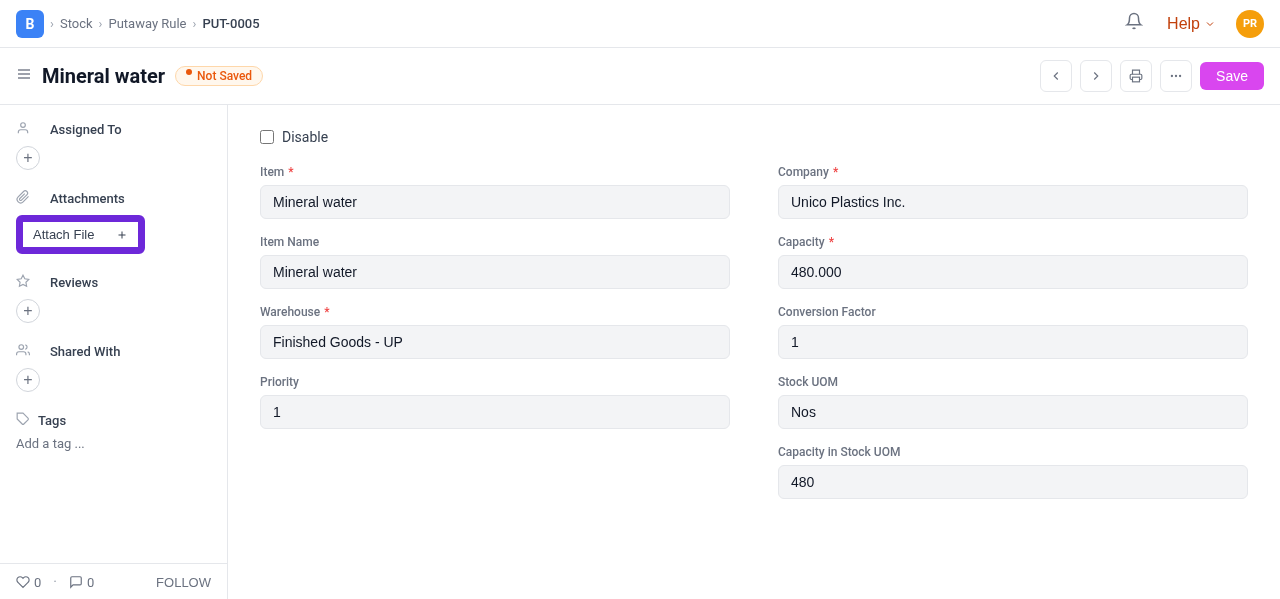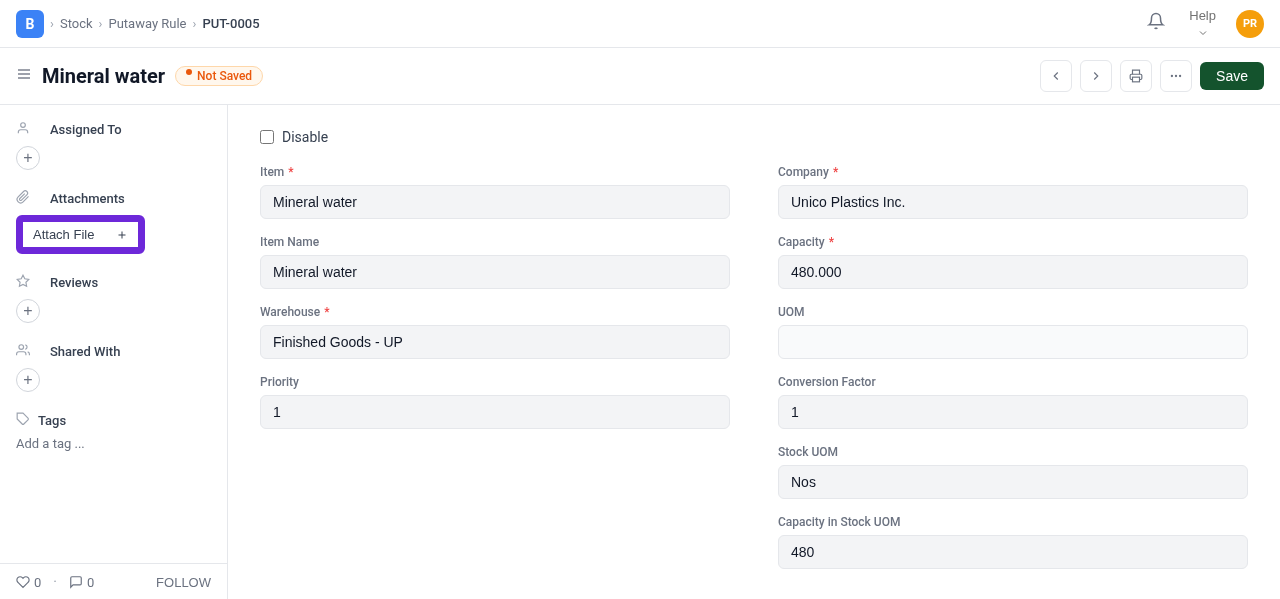--- a/index.html
+++ b/index.html
@@ -22,21 +22,21 @@
     .search-bar {
       display: flex; align-items: center; background: #f9fafb; border: 1px solid #e5e7eb;
       border-radius: 6px; padding: 6px 12px; gap: 8px; width: 320px;
     }
     .search-bar input { border: none; background: transparent; outline: none; font-size: 13px; color: #6b7280; width: 100%; }
 
     .topnav-right { display: flex; align-items: center; gap: 12px; }
     .bell-btn { background: none; border: none; cursor: pointer; color: #6b7280; font-size: 18px; padding: 4px; }
     .help-btn {
       display: flex; align-items: center; gap: 4px; background: none; border: none;
-      cursor: pointer; color: #737373; font-size: 13px; padding: 4px 8px; flex-direction: column;
+      cursor: pointer; color: #c2410c; font-size: 16px; padding: 4px 8px;
     }
     .avatar {
       width: 28px; height: 28px; border-radius: 50%; background: #f59e0b;
       display: flex; align-items: center; justify-content: center; color: #fff; font-size: 11px; font-weight: bold;
     }
 
     
     .page-header {
       display: flex; align-items: center; justify-content: space-between;
       padding: 12px 16px; border-bottom: 1px solid #e5e7eb; background: #fff;
@@ -51,21 +51,21 @@
     }
     .not-saved-dot { width: 6px; height: 6px; border-radius: 50%; background: #ea580c; }
 
     .page-header-right { display: flex; align-items: center; gap: 8px; }
     .icon-btn {
       width: 32px; height: 32px; border: 1px solid #e5e7eb; border-radius: 6px;
       background: #fff; cursor: pointer; display: flex; align-items: center;
       justify-content: center; color: #6b7280; font-size: 14px;
     }
     .save-btn {
-      background: #14532d; color: #fff; border: none; border-radius: 6px;
+      background: #d946ef; color: #fff; border: none; border-radius: 6px;
       padding: 6px 16px; font-size: 14px; font-weight: 500; cursor: pointer;
     }
 
     
     .main-layout { display: flex; height: calc(599px - 48px - 56px); }
 
     
     .sidebar {
       width: 228px; min-width: 228px; border-right: 1px solid #e5e7eb;
       padding: 16px; overflow-y: auto; background: #fff;
@@ -336,26 +336,20 @@
         </div>
 
         <div class="form-group">
           <div class="form-label">
             <span>Capacity</span>
             <span class="required">*</span>
           </div>
           <input class="form-input" type="text" value="480.000" style="">
         </div>
 
-        <div class="form-group">
-          <div class="form-label">
-            <span>UOM</span>
-          </div>
-          <input class="form-input form-input-empty" type="text" value="" style="">
-        </div>
 
         <div class="form-group">
           <div class="form-label">
             <span>Conversion Factor</span>
           </div>
           <input class="form-input" type="text" value="1" style="">
         </div>
 
         <div class="form-group">
           <div class="form-label">

